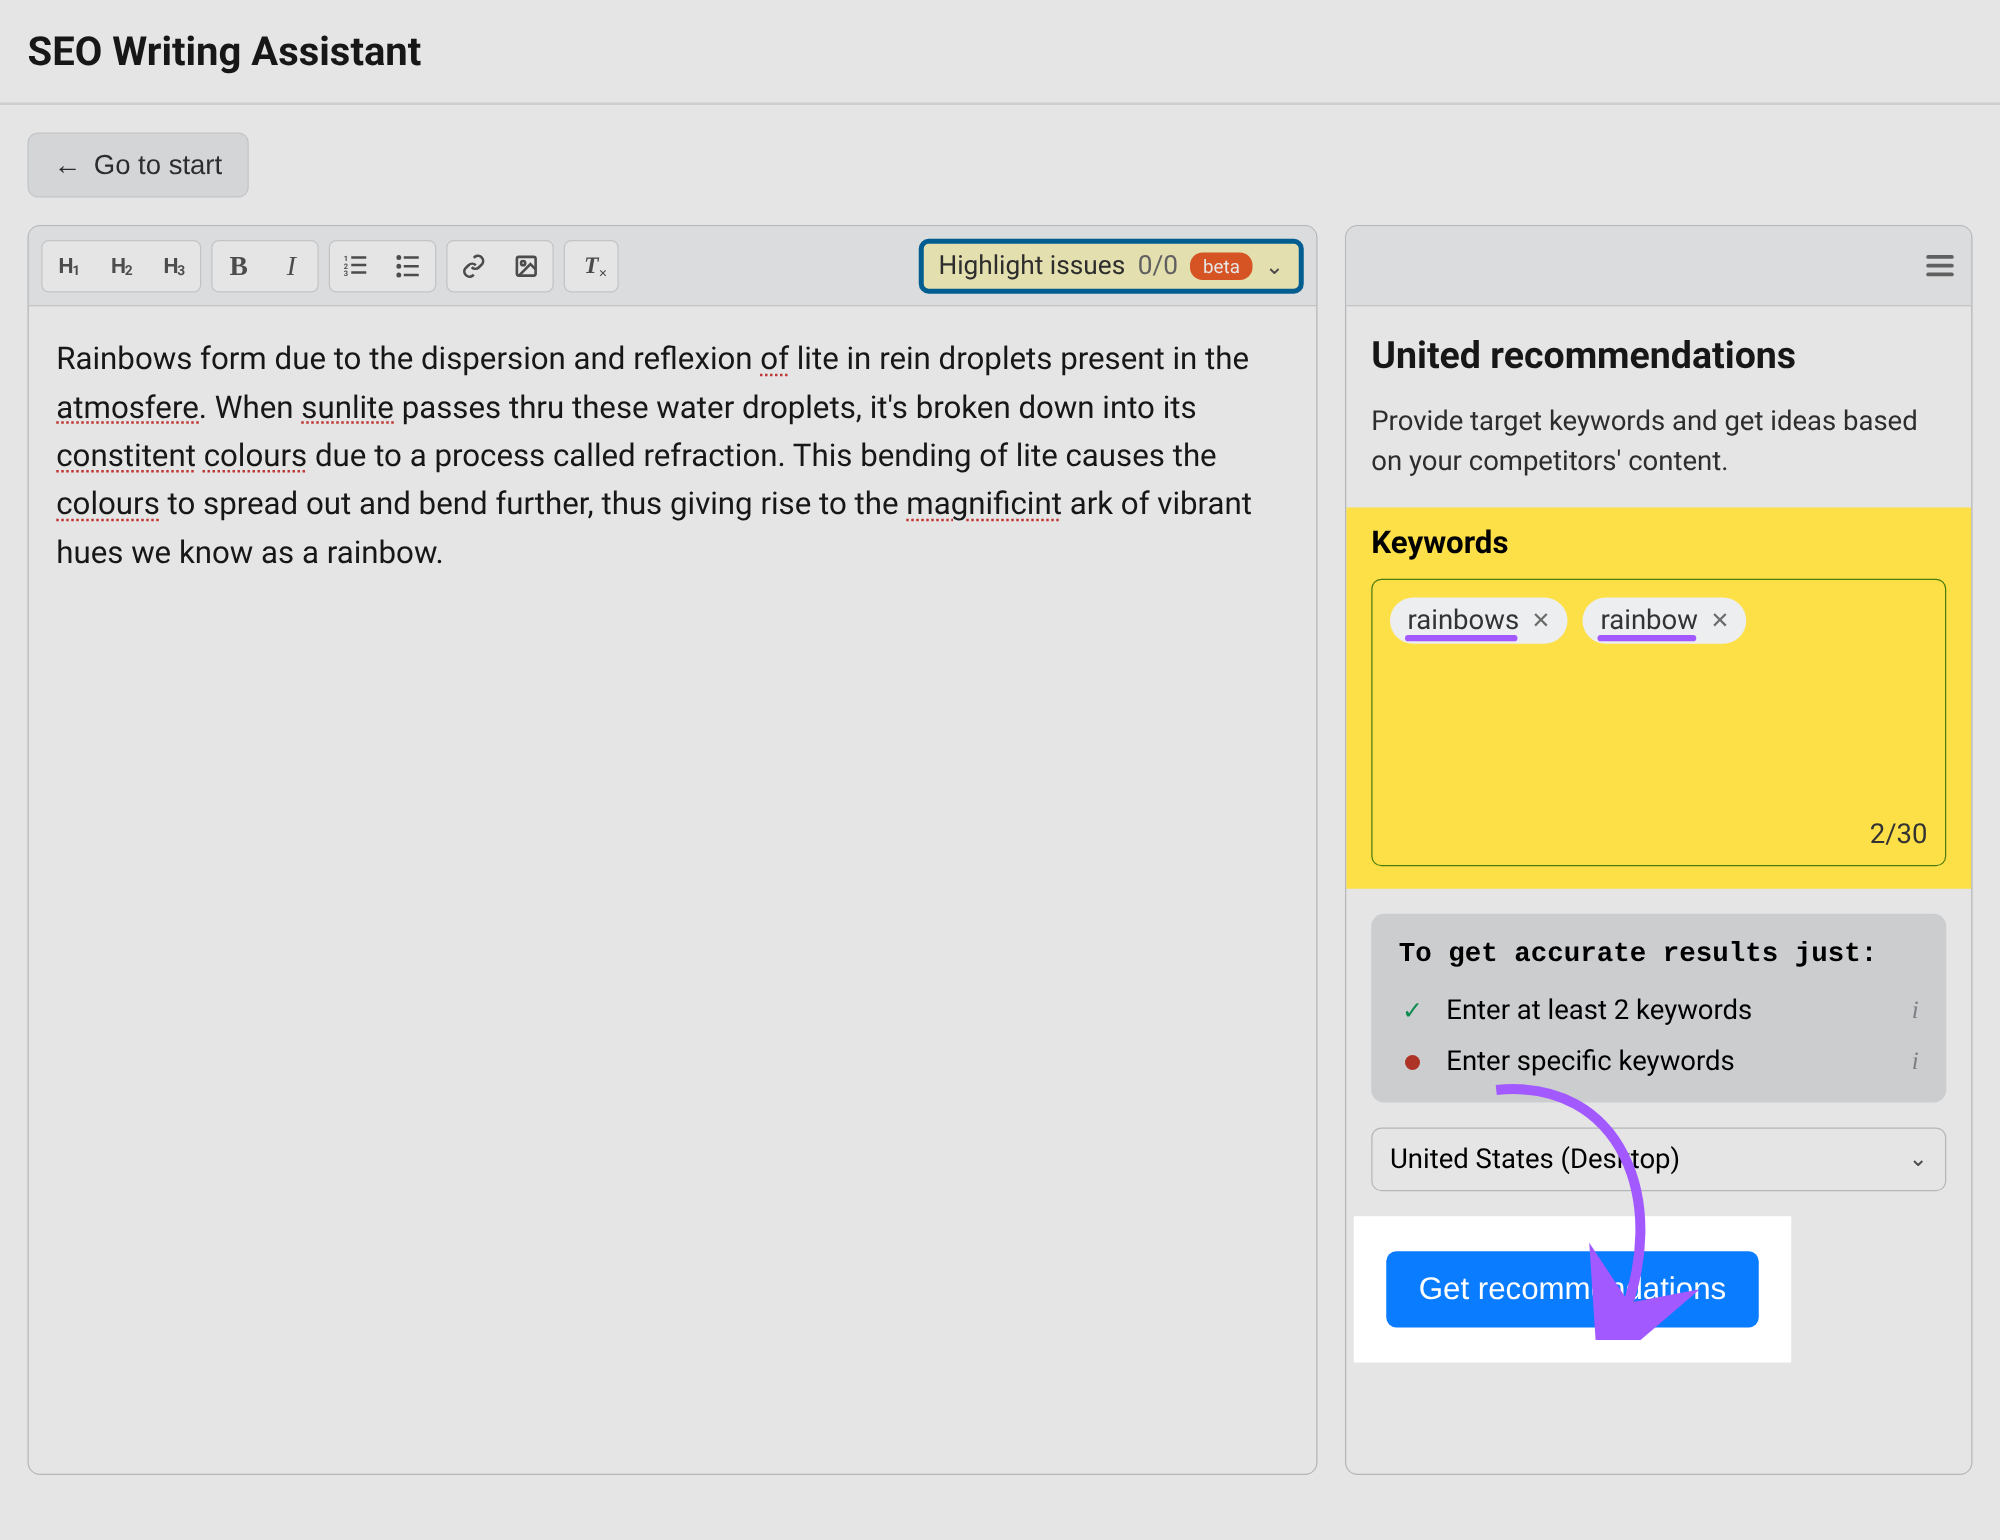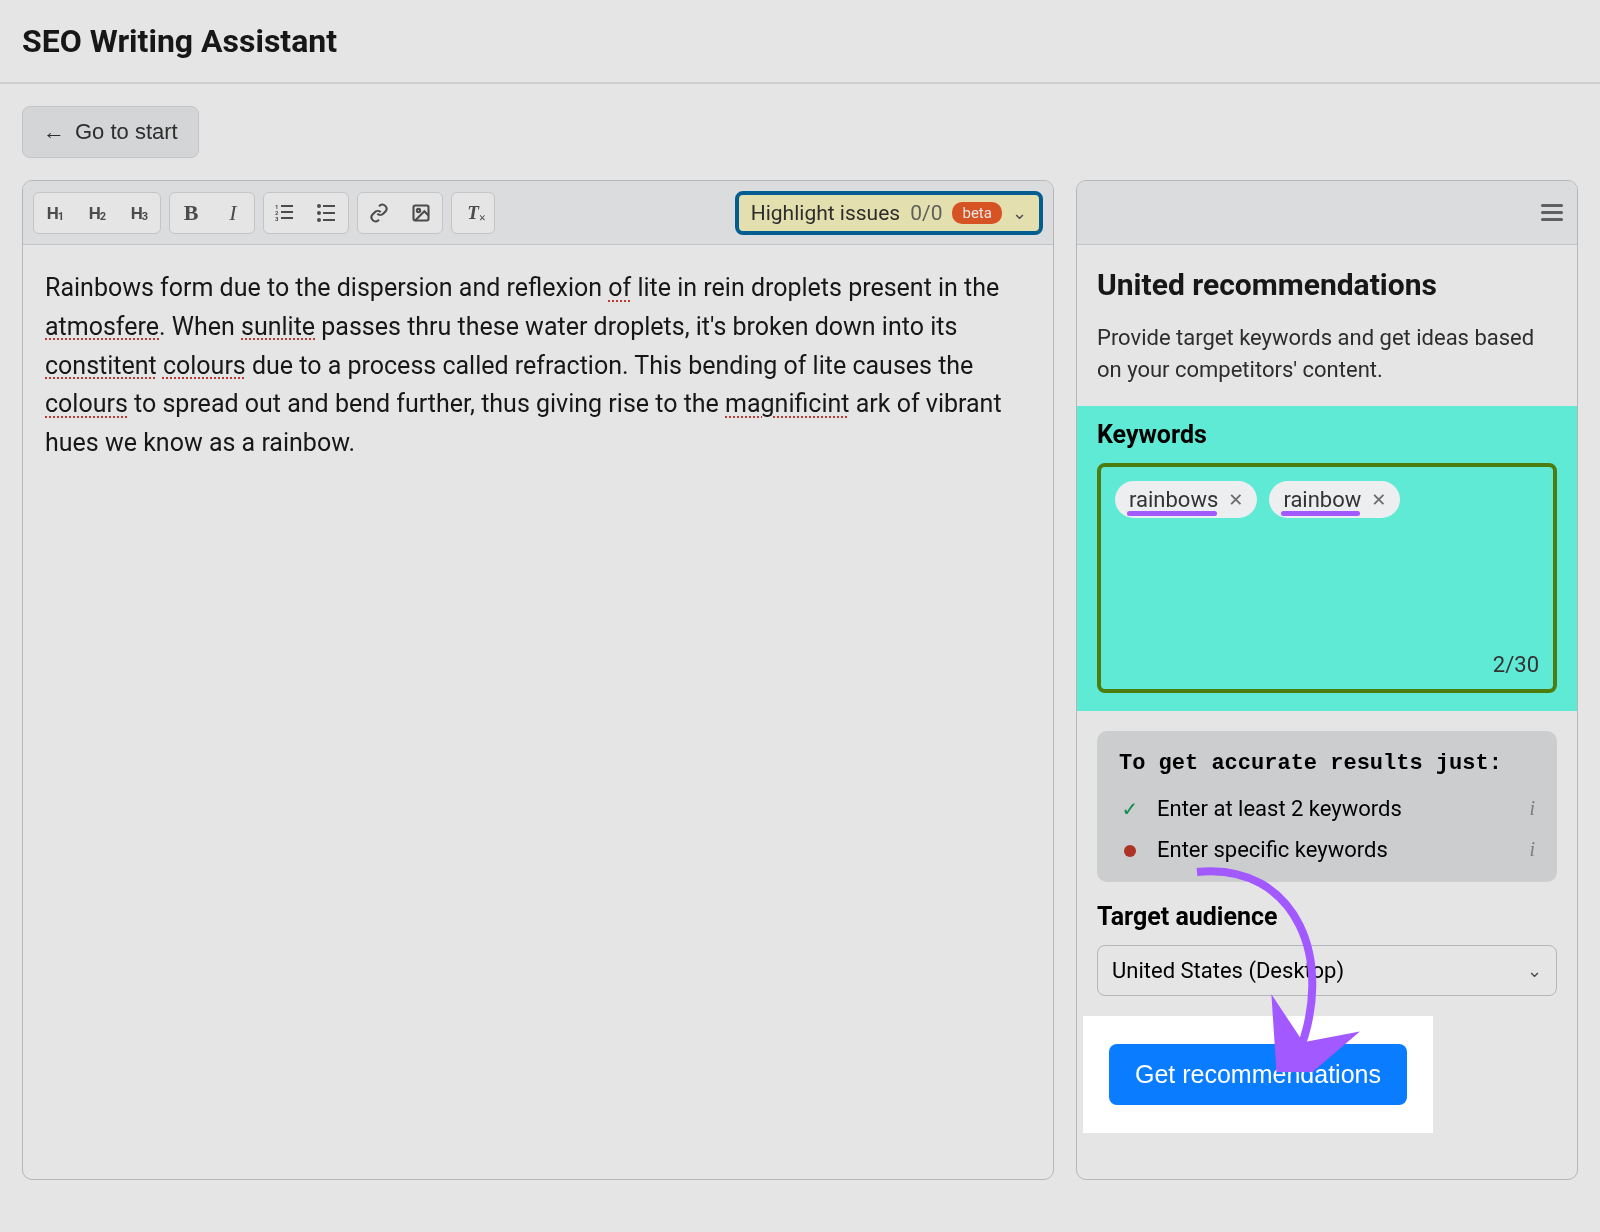--- a/index.html
+++ b/index.html
@@ -175,31 +175,31 @@
   color: #1a1a1a;
 }
 .side-desc {
   font-size: 22px;
   color: #333;
   line-height: 1.45;
 }
 .keywords-section {
   position: relative;
   z-index: 100;
-  background: #5eead4;
+  background: #fde047;
   margin: 0 -20px;
   padding: 14px 20px 18px 20px;
 }
 .section-label {
   font-size: 25px;
   font-weight: 700;
   margin-bottom: 14px;
 }
 .kw-box {
-  border: 4px solid #4d7c0f;
+  border: 1px solid #4d7c0f;
   border-radius: 8px;
   padding: 14px;
   display: flex;
   flex-direction: column;
   gap: 22px;
   min-height: 230px;
   position: relative;
 }
 .kw-tags {
   display: flex;
@@ -445,21 +445,20 @@
               </div>
               <div class="tip-row">
                 <span class="tip-icon"><span class="dot-icon"></span></span>
                 <span>Enter specific keywords</span>
                 <span class="info-i">i</span>
               </div>
             </div>
         </div>
 
         <div class="target-section" style="position:relative;">
-          <div class="section-label">Target audience</div>
           <div class="target-select">
             <span>United States (Desktop)</span>
             <span class="chev">⌄</span>
           </div>
 
           <svg class="anno-arrow" width="200" height="220" style="left:70px; top:-50px;">
             <defs>
               <marker id="ah" markerWidth="12" markerHeight="12" refX="6" refY="6" orient="auto">
                 <path d="M0,0 L12,6 L0,12 L4,6 Z" fill="#a259ff"></path>
               </marker>

